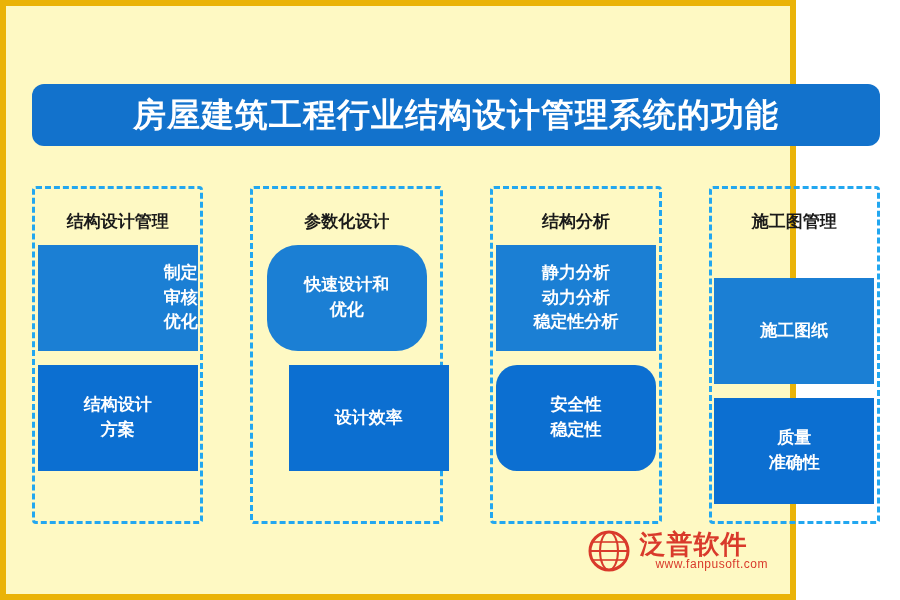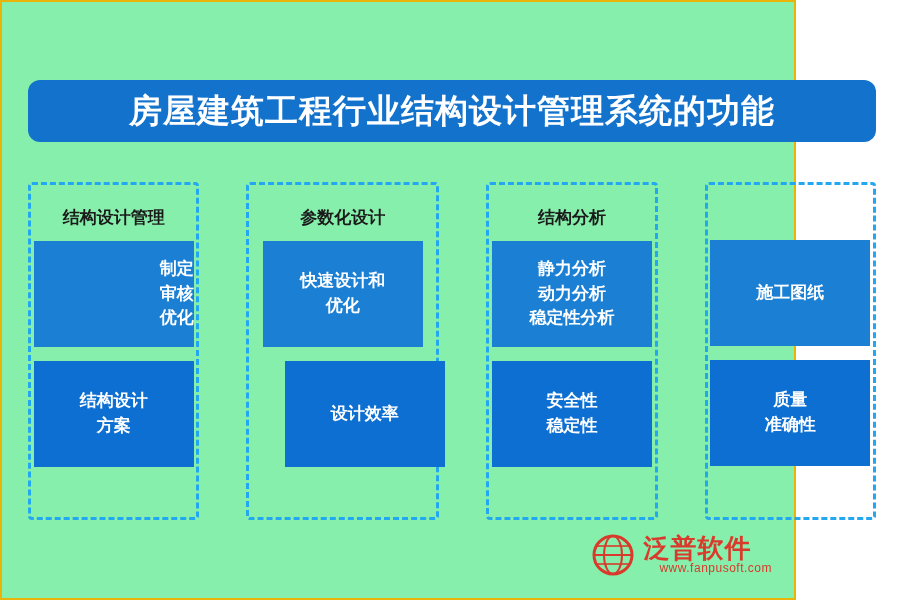--- a/index.html
+++ b/index.html
@@ -10,23 +10,23 @@
     width: 900px;
     height: 600px;
     background: #ffffff;
     font-family: "Liberation Sans", "DejaVu Sans", sans-serif;
     overflow: hidden;
   }
   #page {
     position: relative;
     width: 796px;
     height: 600px;
-    background: #86efac;
+    background: #fef9c3;
     box-sizing: border-box;
-    border: 2px solid #eab308;
+    border: 6px solid #eab308;
   }
   
   #title-banner {
     position: absolute;
     left: 26px;
     top: 78px;
     width: 848px;
     height: 62px;
     background: #1272cc;
     border-radius: 12px;
@@ -92,24 +92,24 @@
     background: #0c6fd1;
     margin-top: 14px;
   }
   .card .line {
     display: block;
     white-space: nowrap;
   }
   
   .c1 .top    { height: 106px; align-items: flex-end; }
   .c1 .bottom { height: 106px; text-align: right; }
-  .c2 .top    { height: 106px; }
+  .c2 .top    { height: 106px; border-radius: 31px; }
   .c2 .bottom { height: 106px; margin-left: 44px; }
   .c3 .top    { height: 106px; text-align: right; }
-  .c3 .bottom { height: 106px; }
+  .c3 .bottom { height: 106px; border-radius: 21px; }
   .c4 .top    { height: 106px; margin-top: 39px; }
   .c4 .bottom { height: 106px; align-items: center; }
 
   
   #logo {
     position: absolute;
     right: 22px;
     bottom: 16px;
     display: flex;
     align-items: center;
@@ -194,20 +194,21 @@
         <span class="line">动力分析</span>
         <span class="line">稳定性分析</span>
       </div>
       <div class="card bottom">
         <span class="line">安全性</span>
         <span class="line">稳定性</span>
       </div>
     </div>
 
     <div class="column c4">
+      <div class="col-heading">施工图管理</div>
       <div class="card top">
         <span class="line">施工图纸</span>
       </div>
       <div class="card bottom">
         <span class="line">质量</span>
         <span class="line">准确性</span>
       </div>
     </div>
 
   </div>

